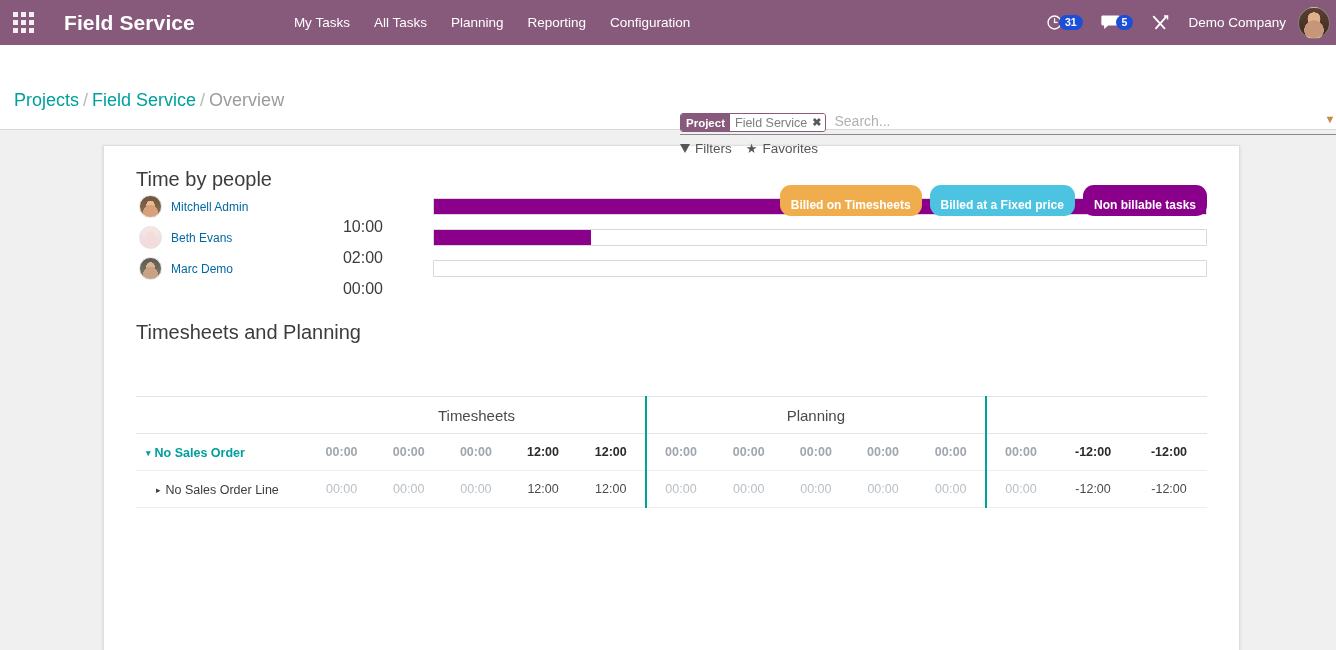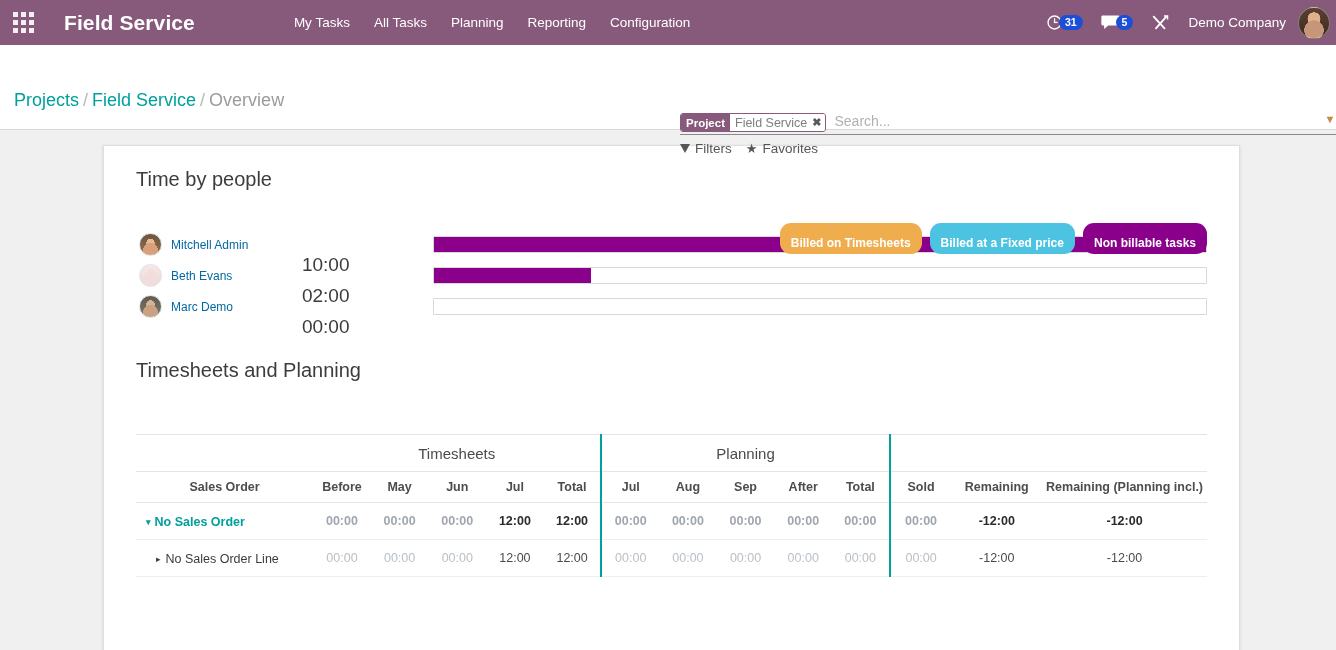--- a/index.html
+++ b/index.html
@@ -209,21 +209,20 @@
     background: #ffffff;
     border: 1px solid #dedede;
     box-shadow: 0 1px 3px rgba(0,0,0,0.12);
     padding: 22px 32px 30px 32px;
     min-height: 526px;
   }
   .section-title {
     font-size: 20px;
     color: #3c3c3c;
     font-weight: normal;
-    margin-bottom: 38px;
     margin-top: 0px;
   }
 
   
   .tbp { position: relative; }
   .tbp-head {
     display: flex;
     font-size: 13.5px;
     font-weight: bold;
     color: #4d4d4d;
@@ -286,22 +285,22 @@
       radial-gradient(circle at 50% 40%, #d9b294 0 25%, transparent 26%),
       linear-gradient(#5f5b52, #7d786d);
   }
   .emp-name {
     color: #0369a1;
     font-size: 12px;
     cursor: pointer;
   }
   .hours-cell {
     width: 100px;
-    text-align: left;
-    font-size: 19px;
+    text-align: right;
+    font-size: 16px;
     color: #3c3c3c;
     padding-right: 2px;
     margin-top: 40px;
   }
   .bar-track {
     margin-left: 48px;
     flex: 0 0 auto;
     width: 774px;
     height: 17px;
     border: 1px solid #d8d8d8;
@@ -519,36 +518,20 @@
     <h2 class="section-title tp-title">Timesheets and Planning</h2>
 
     <table class="tp">
       <thead>
         <tr class="grp-row">
           <th class="w-so"></th>
           <th colspan="5">Timesheets</th>
           <th colspan="5" class="sep-left">Planning</th>
           <th colspan="3" class="sep-left"></th>
         </tr>
-        <tr class="hdr-row">
-          <th class="w-so left">Sales Order</th>
-          <th class="w-num">Before</th>
-          <th class="w-num">May</th>
-          <th class="w-num">Jun</th>
-          <th class="w-num">Jul</th>
-          <th class="w-num">Total</th>
-          <th class="w-num sep-left">Jul</th>
-          <th class="w-num">Aug</th>
-          <th class="w-num">Sep</th>
-          <th class="w-num">After</th>
-          <th class="w-num">Total</th>
-          <th class="w-sold sep-left">Sold</th>
-          <th class="w-rem">Remaining</th>
-          <th class="w-remp">Remaining (Planning incl.)</th>
-        </tr>
       </thead>
       <tbody>
         <tr class="body-row r1">
           <td class="label">
             <span class="caret-down">▾</span><span class="txt">No Sales Order</span>
           </td>
           <td>00:00</td>
           <td>00:00</td>
           <td>00:00</td>
           <td class="strong">12:00</td>

